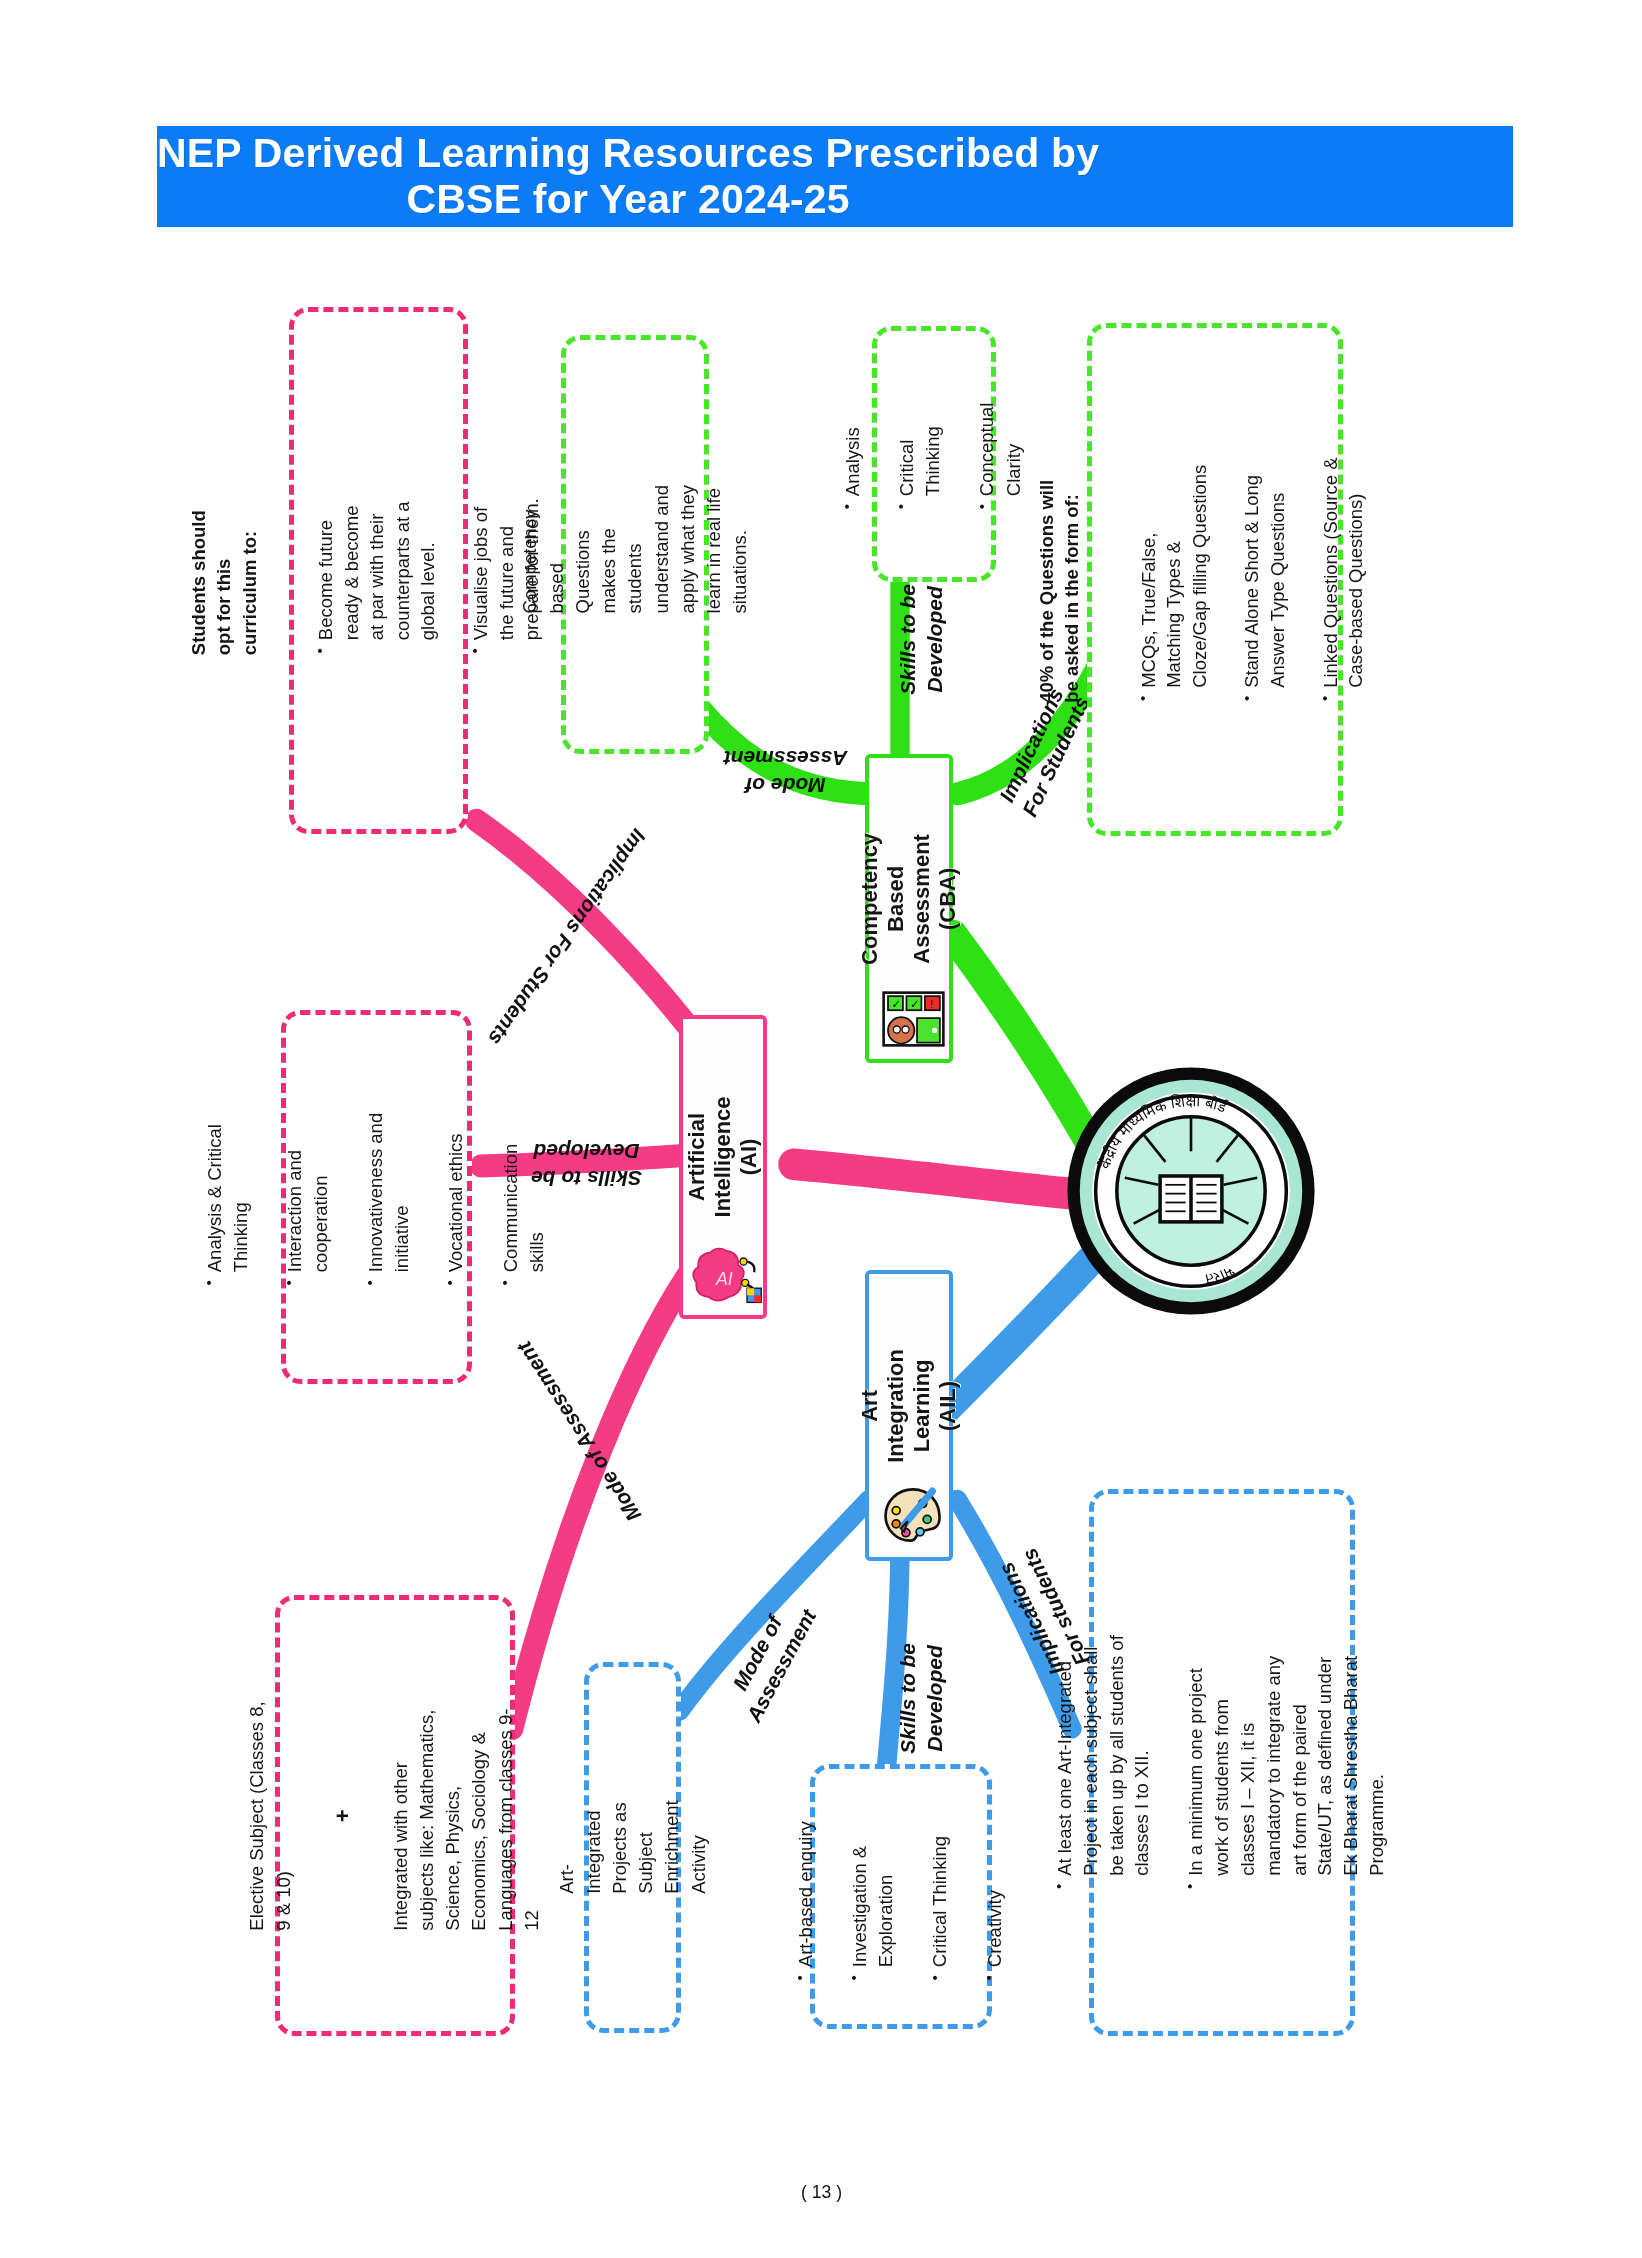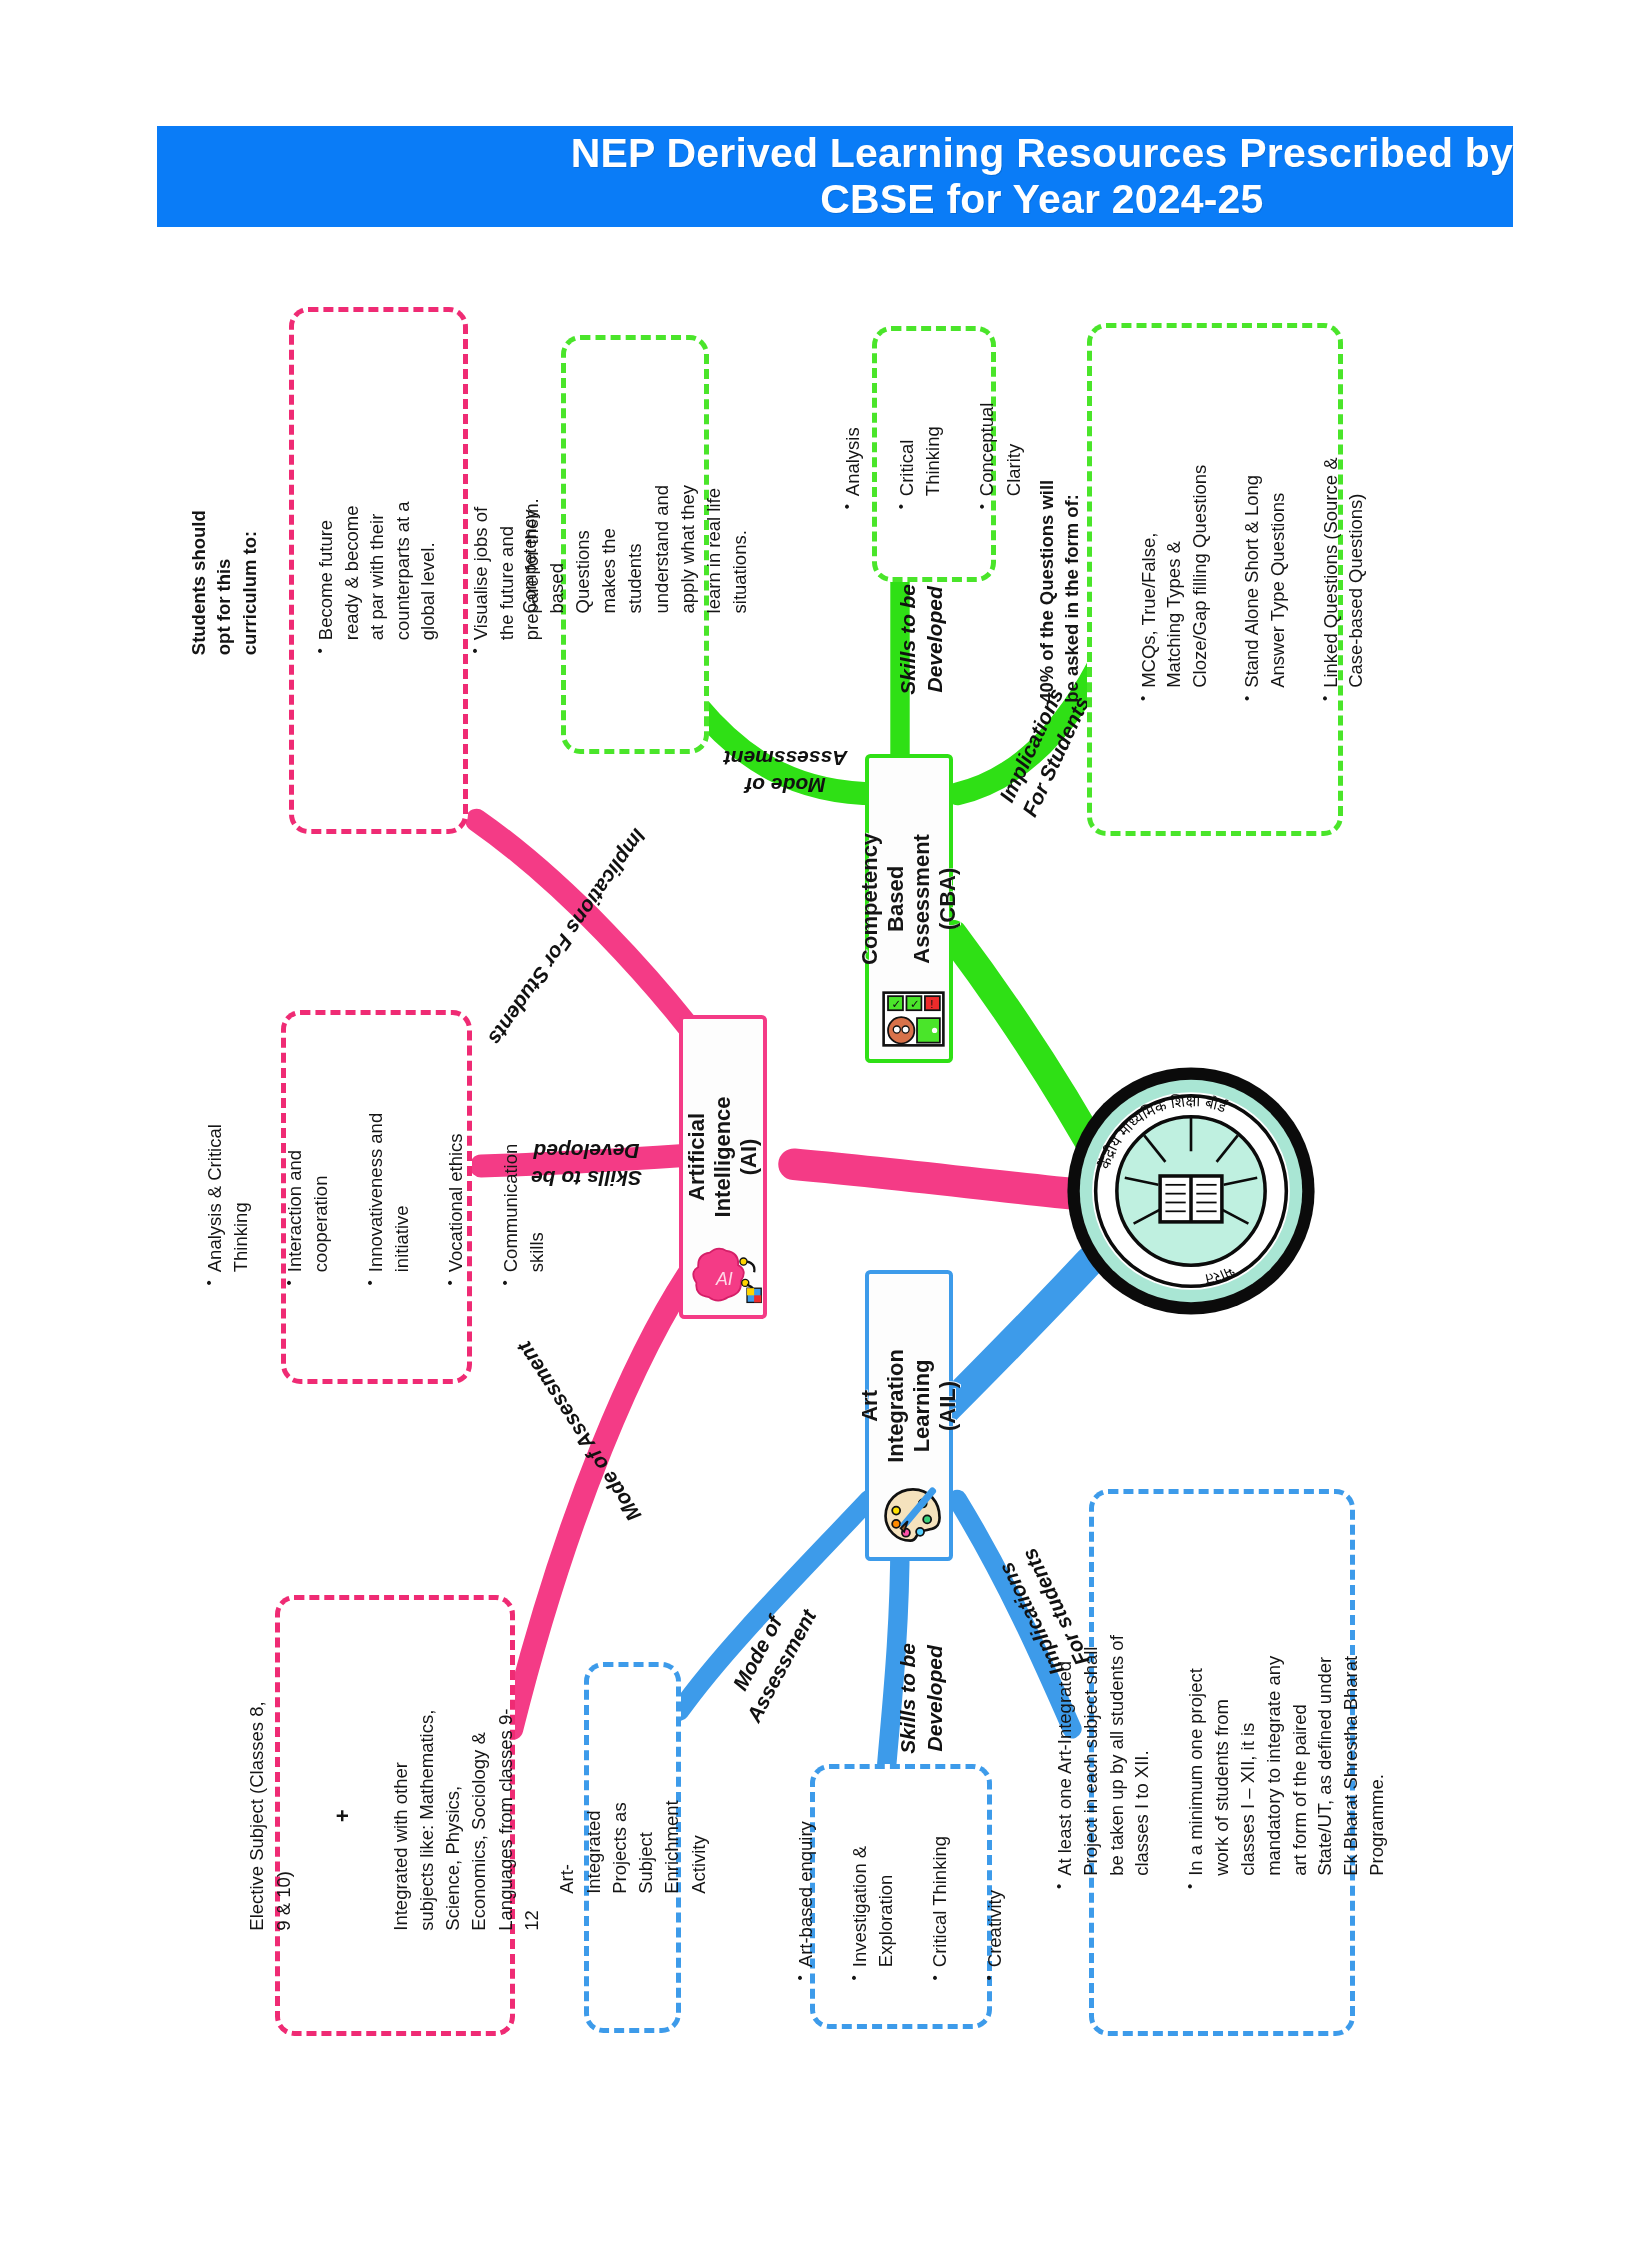--- a/index.html
+++ b/index.html
@@ -2,21 +2,21 @@
 <html style="font-size:14px"><head>
 <meta charset="utf-8">
 <style>
   html,body{margin:0;padding:0;background:#fff;}
   body{width:1643px;height:2258px;position:relative;font-family:"Liberation Sans",sans-serif;overflow:hidden;}
   .page{position:absolute;inset:0;background:#ffffff;}
 
   
   .title-banner{
     position:absolute;left:157px;top:126px;width:1356px;height:101px;
-    background:#0a7cf7;display:flex;align-items:center;justify-content:flex-end;
+    background:#0a7cf7;display:flex;align-items:center;justify-content:flex-start;
   }
   .title-banner .title-text{
     color:#ffffff;font-weight:bold;font-size:41px;line-height:1.12;text-align:center;
     font-family:"Liberation Sans",sans-serif;letter-spacing:0.2px;
     text-shadow:0.9px 0.9px 0 rgba(0,0,0,.12);
     white-space:pre-line;
   }
 
   
   .vbox{position:absolute;box-sizing:border-box;border-radius:19.4px;background:#fff;}
@@ -347,15 +347,16 @@
     <div class="inner">
       <div class="rot" style="width:512px;font-size:18.5px;line-height:1.40;">
         <ul class="bul">
           <li>At least one Art-Integrated Project in each subject shall be taken up by all students of classes I to XII.</li>
           <li>In a minimum one project work of students from classes I – XII, it is mandatory to integrate any art form of the paired State/UT, as defined under Ek Bharat Shrestha Bharat Programme.</li>
         </ul>
       </div>
     </div>
   </div>
 
+  <div class="footer">( 13 )</div>
 
 </div>
 
 
 </body></html>

